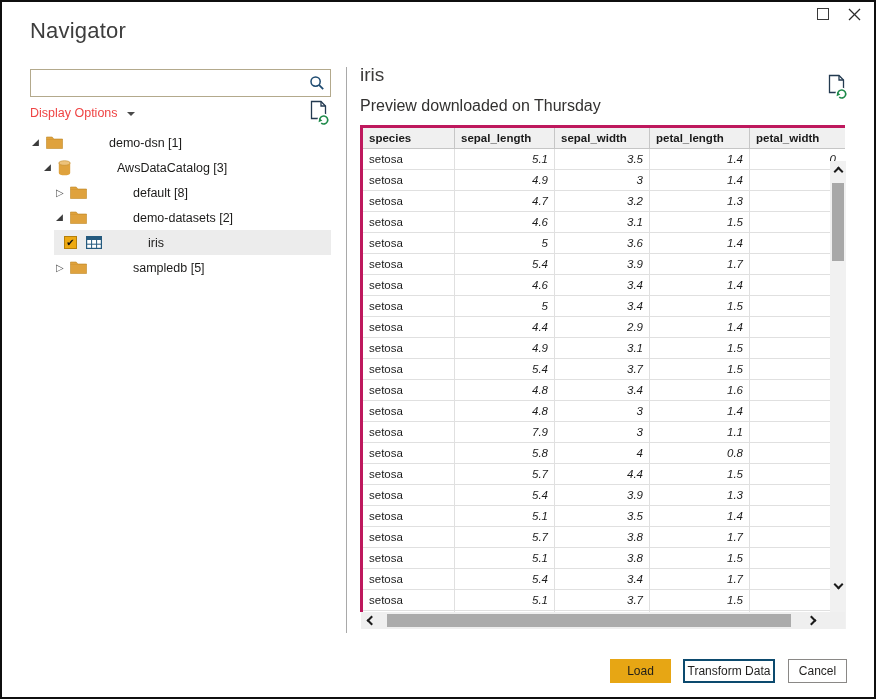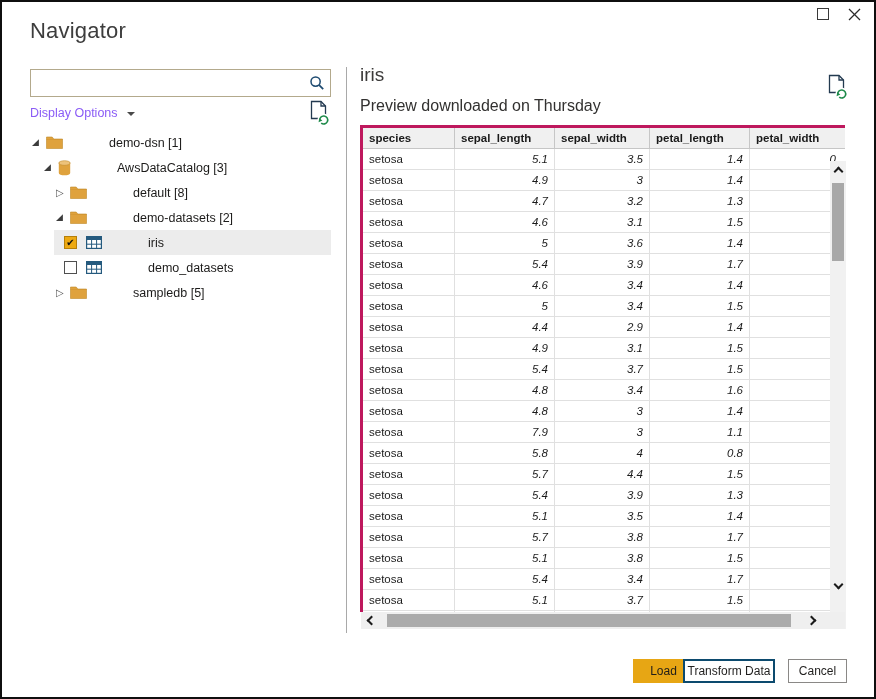--- a/index.html
+++ b/index.html
@@ -26,21 +26,21 @@
     border:1px solid #b3a98c; background:#fff; display:flex; align-items:center;
   }
   .search-box input {
     flex:1; border:none; outline:none; height:100%; padding:0 6px;
     font-size:12.5px; font-family:inherit; background:transparent;
   }
   .search-box .mag { flex:none; margin-right:5px; display:flex; }
   .display-options {
     position:absolute; left:28px; top:102px; height:18px;
     display:flex; align-items:center; gap:9px; cursor:pointer;
-    font-size:12.5px; color:#8b5cf6;text-align:right;
+    font-size:12.5px; color:#ef4444;text-align:right;
   }
   .caret-down {
     width:0; height:0; border-left:4px solid transparent; border-right:4px solid transparent;
     border-top:4px solid #4a4a4a; margin-top:2px;
   }
   .doc-refresh { position:absolute; cursor:pointer; }
   .doc-refresh.left { left:308px; top:98px; }
   .doc-refresh.right { left:826px; top:72px; }
 
   .tree { position:absolute; left:0; top:128px; width:344px; }
@@ -96,21 +96,21 @@
   .vscroll .arr.top { left:0; top:2px; }
   .vscroll .arr.bottom { left:0; top:415px; }
   .hscroll .arr.lft { left:2px; top:0; }
   .hscroll .arr.rgt { left:442px; top:0; }
 
   
   .footer-btn {
     position:absolute; top:657px; height:24px; font-size:12px; font-family:inherit;
     display:flex; align-items:center; justify-content:center; cursor:pointer;
   }
-  .btn-load { left:608px; width:61px; border:none; color:#1f1d1a;margin-left:23px; }
+  .btn-load { left:608px; width:61px; border:none; color:#1f1d1a; }
   .btn-transform { left:681px; width:92px; background:#fff; border:2px solid #0c4a6e; color:#201f1e; }
   .btn-cancel { left:786px; width:59px; background:#fff; border:1px solid #8a8886; color:#201f1e; }
 </style>
 </head>
 <body>
 
 <div class="dialog">
 
   <div class="page-title">Navigator</div>
 
@@ -193,33 +193,20 @@
         <span class="tree-icon">
           <svg width="16" height="13" viewBox="0 0 16 13">
     <rect x="0.6" y="0.6" width="14.8" height="11.8" fill="#fff" stroke="#255a7e" stroke-width="1.2"></rect>
     <rect x="0.6" y="0.6" width="14.8" height="3.4" fill="#255a7e"></rect>
     <line x1="5.6" y1="4" x2="5.6" y2="12.4" stroke="#255a7e" stroke-width="1"></line>
     <line x1="10.6" y1="4" x2="10.6" y2="12.4" stroke="#255a7e" stroke-width="1"></line>
     <line x1="0.6" y1="8.2" x2="15.4" y2="8.2" stroke="#255a7e" stroke-width="1"></line>
           </svg>
         </span>
         <span class="tree-label">iris</span>
-      </div>
-      <div class="tree-row lvl3">
-        <span class="checkbox unchecked"></span>
-        <span class="tree-icon">
-          <svg width="16" height="13" viewBox="0 0 16 13">
-    <rect x="0.6" y="0.6" width="14.8" height="11.8" fill="#fff" stroke="#255a7e" stroke-width="1.2"></rect>
-    <rect x="0.6" y="0.6" width="14.8" height="3.4" fill="#255a7e"></rect>
-    <line x1="5.6" y1="4" x2="5.6" y2="12.4" stroke="#255a7e" stroke-width="1"></line>
-    <line x1="10.6" y1="4" x2="10.6" y2="12.4" stroke="#255a7e" stroke-width="1"></line>
-    <line x1="0.6" y1="8.2" x2="15.4" y2="8.2" stroke="#255a7e" stroke-width="1"></line>
-          </svg>
-        </span>
-        <span class="tree-label">demo_datasets</span>
       </div>
       <div class="tree-row lvl2">
         <span class="expander collapsed">▷</span>
         <span class="tree-icon">
           <svg width="17" height="13" viewBox="0 0 17 13">
     <path d="M0.5 1 L6.2 1 L7.8 3 L16.5 3 L16.5 12.5 L0.5 12.5 Z" fill="#dfa23d" stroke="#c08a28" stroke-width="0.6"></path>
     <path d="M0.5 3 L16.5 3 L16.5 4 L0.5 4 Z" fill="#cf9430" opacity="0.55"></path>
           </svg>
         </span>
         <span class="tree-label">sampledb [5]</span>

